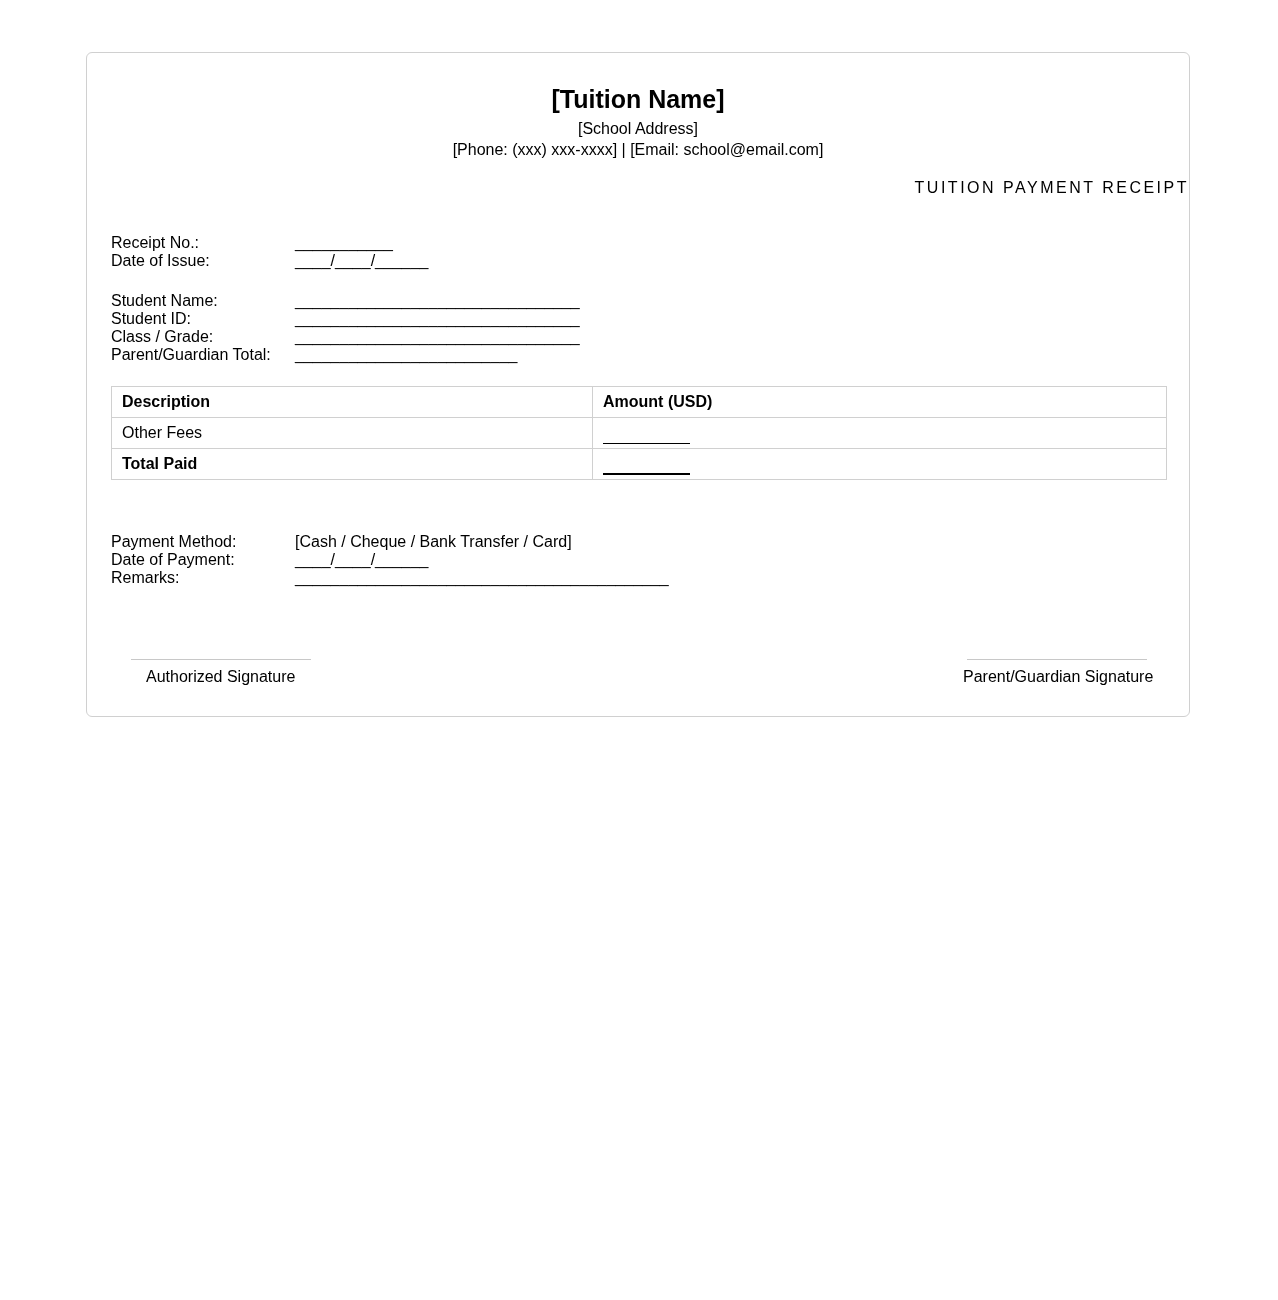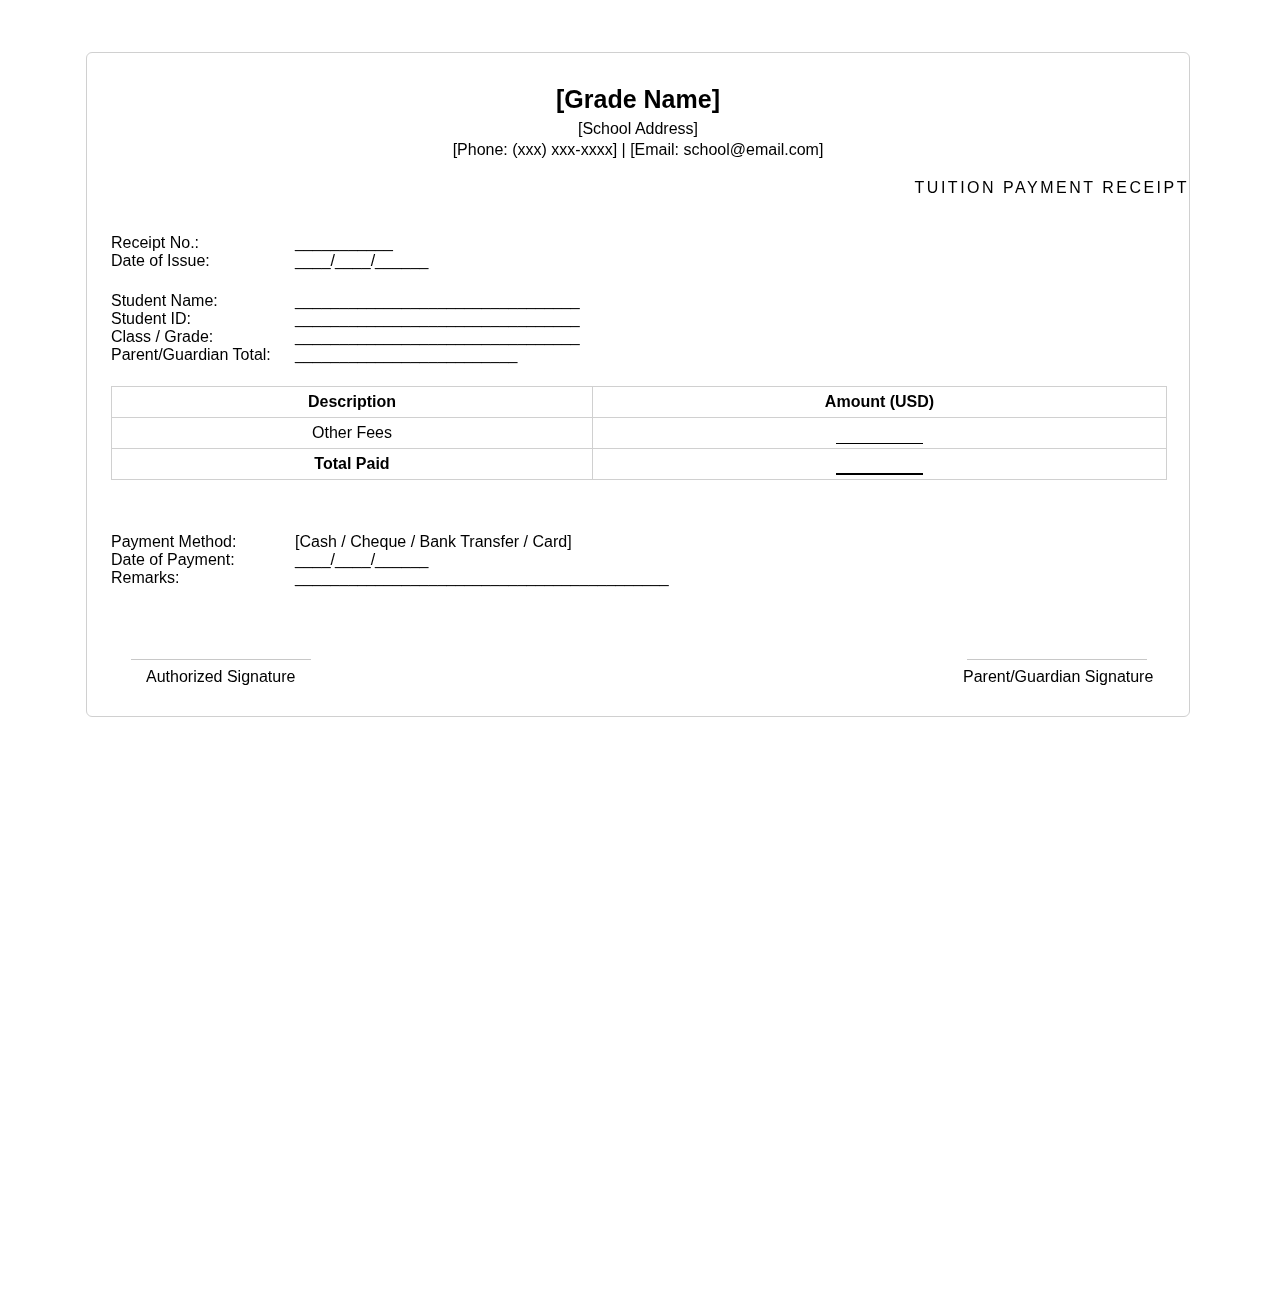--- a/index.html
+++ b/index.html
@@ -7,33 +7,33 @@
   .card { position: absolute; left: 86px; top: 52px; width: 1104px; height: 665px; border: 1px solid #d0d0d0; border-radius: 6px; box-sizing: border-box; background: #fff; }
   .hdr { position: absolute; left: 0; right: 0; text-align: center; }
   .school-name { top: 32px; font-size: 25px; font-weight: bold; }
   .school-addr { top: 67px; font-size: 16px; }
   .school-contact { top: 88px; font-size: 16px; }
   .receipt-title { top: 126px; font-size: 16px; letter-spacing: 2.5px; text-align: right; }
   .row { position: absolute; left: 24px; height: 18px; line-height: 18px; font-size: 16px; }
   .row .lbl { position: absolute; left: 0; white-space: nowrap; }
   .row .val { position: absolute; left: 184px; white-space: nowrap; }
   table { position: absolute; left: 24px; top: 333px; width: 1056px; border-collapse: collapse; font-size: 16px; }
-  td, th { border: 1px solid #d0d0d0; height: 30px; padding: 0 10px; text-align: center; vertical-align: middle; }
+  td, th { border: 1px solid #d0d0d0; height: 30px; padding: 0 10px; text-align: left; vertical-align: middle; }
   th { font-weight: bold; }
   td.c1, th.c1 { width: 460px; }
   .blank { display: inline-block; width: 87px; border-bottom: 1px solid #000; height: 14px; vertical-align: middle; margin-top: 6px; }
   .blank.bold { border-bottom: 2px solid #000; }
   .sig { position: absolute; top: 606px; width: 180px; border-top: 1px solid #c8c8c8; }
   .sig-label { position: absolute; top: 615px; font-size: 16px; white-space: nowrap; }
 </style>
 </head>
 <body>
 
 <div class="card">
-  <div class="hdr school-name">[Grade Name]</div>
+  <div class="hdr school-name">[Tuition Name]</div>
   <div class="hdr school-addr">[School Address]</div>
   <div class="hdr school-contact">[Phone: (xxx) xxx-xxxx] | [Email: school@email.com]</div>
   <div class="hdr receipt-title">TUITION PAYMENT RECEIPT</div>
 
   <div class="row" style="top:181px">
     <span class="lbl">Receipt No.:</span>
     <span class="val">___________</span>
   </div>
   <div class="row" style="top:199px">
     <span class="lbl">Date of Issue:</span>

